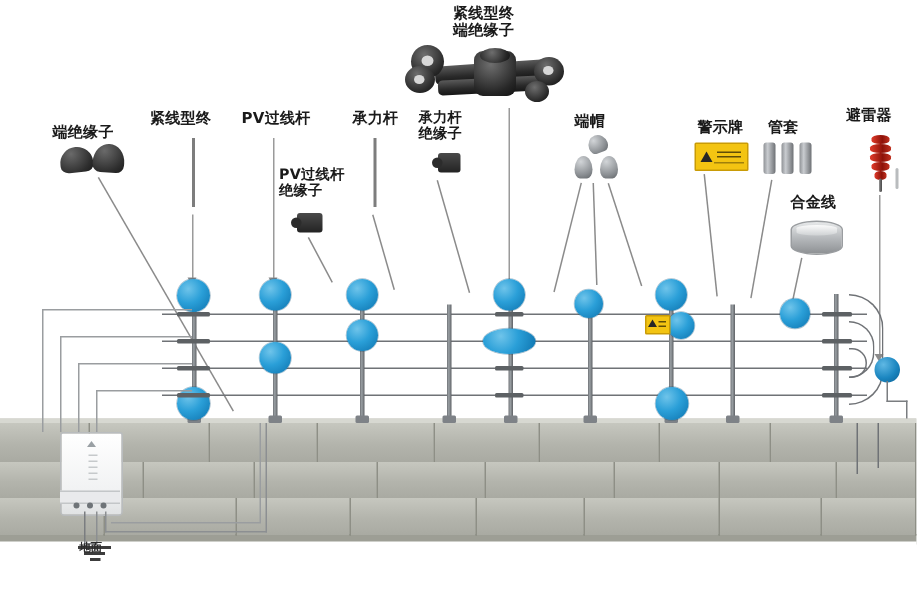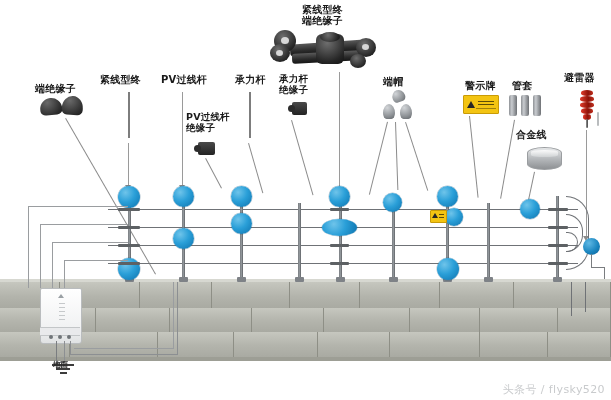--- a/index.html
+++ b/index.html
@@ -149,21 +149,21 @@
     <div class="warn-line" style="left:12px;top:12px;width:20px;opacity:.45;"></div>
   </div>
   <div class="leader" style="left:470px;top:116px;width:82px;transform:rotate(84deg);"></div>
 
   <div class="lbl md" style="left:512px;top:80px;">管套</div>
   <div class="cyl" style="left:509px;top:95px;width:8px;height:21px;"></div>
   <div class="cyl" style="left:521px;top:95px;width:8px;height:21px;"></div>
   <div class="cyl" style="left:533px;top:95px;width:8px;height:21px;"></div>
   <div class="leader" style="left:515px;top:120px;width:80px;transform:rotate(100deg);"></div>
 
-  <div class="lbl md" style="left:516px;top:130px;font-family:Liberation Mono, monospace;">合金线</div>
+  <div class="lbl md" style="left:527px;top:130px;">合金线</div>
   <div class="spool" style="left:527px;top:147px;width:33px;height:21px;">
     <div class="spool-in" style="left:3px;top:2px;width:27px;height:7px;"></div>
   </div>
   <div class="leader" style="left:535px;top:172px;width:34px;transform:rotate(102deg);"></div>
 
   <div class="lbl md" style="left:564px;top:72px;">避雷器</div>
   <div class="arr" style="left:578px;top:88px;width:18px;height:40px;">
     <div class="arr-seg" style="left:3px;top:2px;width:12px;height:6px;"></div>
     <div class="arr-seg" style="left:2px;top:8px;width:14px;height:6px;"></div>
     <div class="arr-seg" style="left:2px;top:14px;width:14px;height:6px;"></div>
@@ -317,14 +317,13 @@
   <div class="wireline" style="left:64px;top:260px;width:64px;height:1px;background:#9a9da0;"></div>
   <div class="wireline" style="left:64px;top:260px;width:1px;height:28px;background:#9a9da0;"></div>
 
   <div class="gndsym" style="left:52px;top:364px;width:22px;height:14px;">
     <div class="gnd-bar" style="left:0;top:0;width:22px;height:2px;"></div>
     <div class="gnd-bar" style="left:4px;top:4px;width:14px;height:2px;"></div>
     <div class="gnd-bar" style="left:8px;top:8px;width:7px;height:2px;"></div>
   </div>
   <div class="gnd-text" style="left:53px;top:360px;">地面</div>
 
-  <div class="wm">头条号 / flysky520</div>
 </div>
 
 </body></html>

